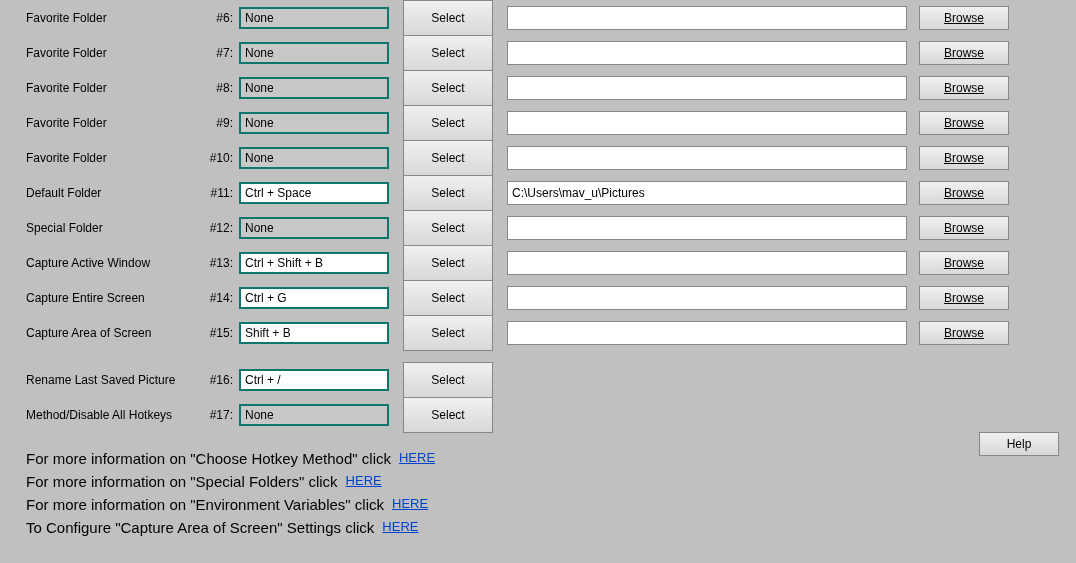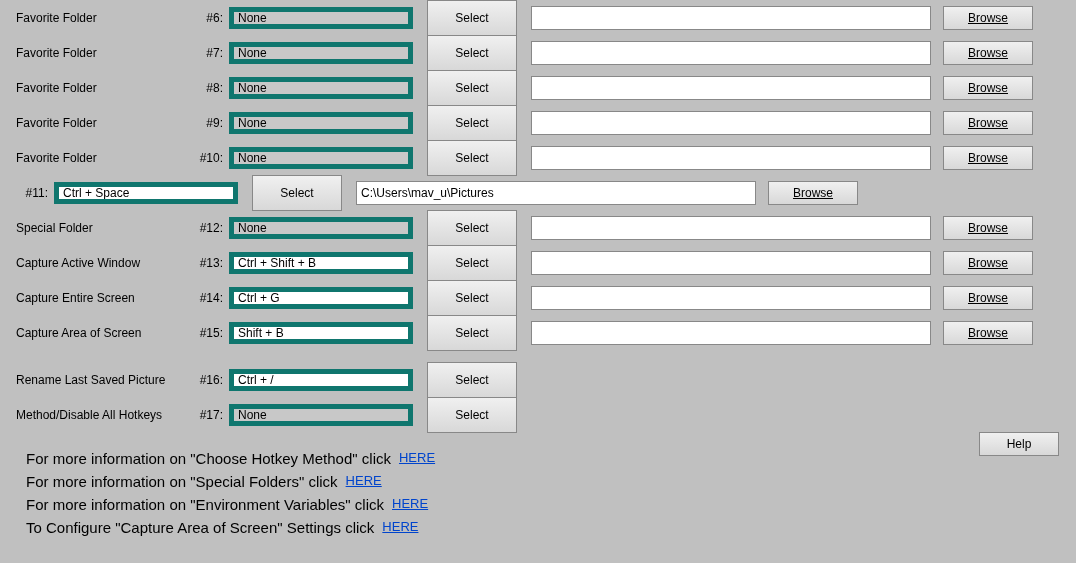--- a/index.html
+++ b/index.html
@@ -12,36 +12,36 @@
     color: #000;
     width: 1076px;
     height: 563px;
     overflow: hidden;
     position: relative;
   }
   .row {
     display: flex;
     align-items: center;
     height: 35px;
-    padding-left: 16px;
+    padding-left: 26px;
   }
   .label {
     width: 175px;
     font-size: 12px;
   }
   .num {
     width: 38px;
     text-align: right;
     padding-right: 6px;
     font-size: 12px;
   }
   .hotkey {
-    width: 184px;
+    width: 150px;
     height: 22px;
-    border: 5px solid #0f766e;
+    border: 2px solid #0f766e;
     background: #fff;
     padding: 2px 4px;
     font-size: 12px;
     font-family: Arial, sans-serif;
   }
   .hotkey.gray {
     background: #c8c8c8;
   }
   .selectbtn {
     width: 90px;
@@ -139,20 +139,21 @@
     </div>
     <div class="row">
       <span class="label">Favorite Folder</span>
       <span class="num">#10:</span>
       <input class="hotkey gray" value="None" style="">
       <button class="selectbtn">Select</button>
       <input class="path" value="" style="">
       <button class="browsebtn">Browse</button>
     </div>
     <div class="row">
+      <span class="label">Default Folder</span>
       <span class="num">#11:</span>
       <input class="hotkey" value="Ctrl + Space" style="">
       <button class="selectbtn">Select</button>
       <input class="path" value="C:\Users\mav_u\Pictures" style="">
       <button class="browsebtn">Browse</button>
     </div>
     <div class="row">
       <span class="label">Special Folder</span>
       <span class="num">#12:</span>
       <input class="hotkey gray" value="None" style="">

